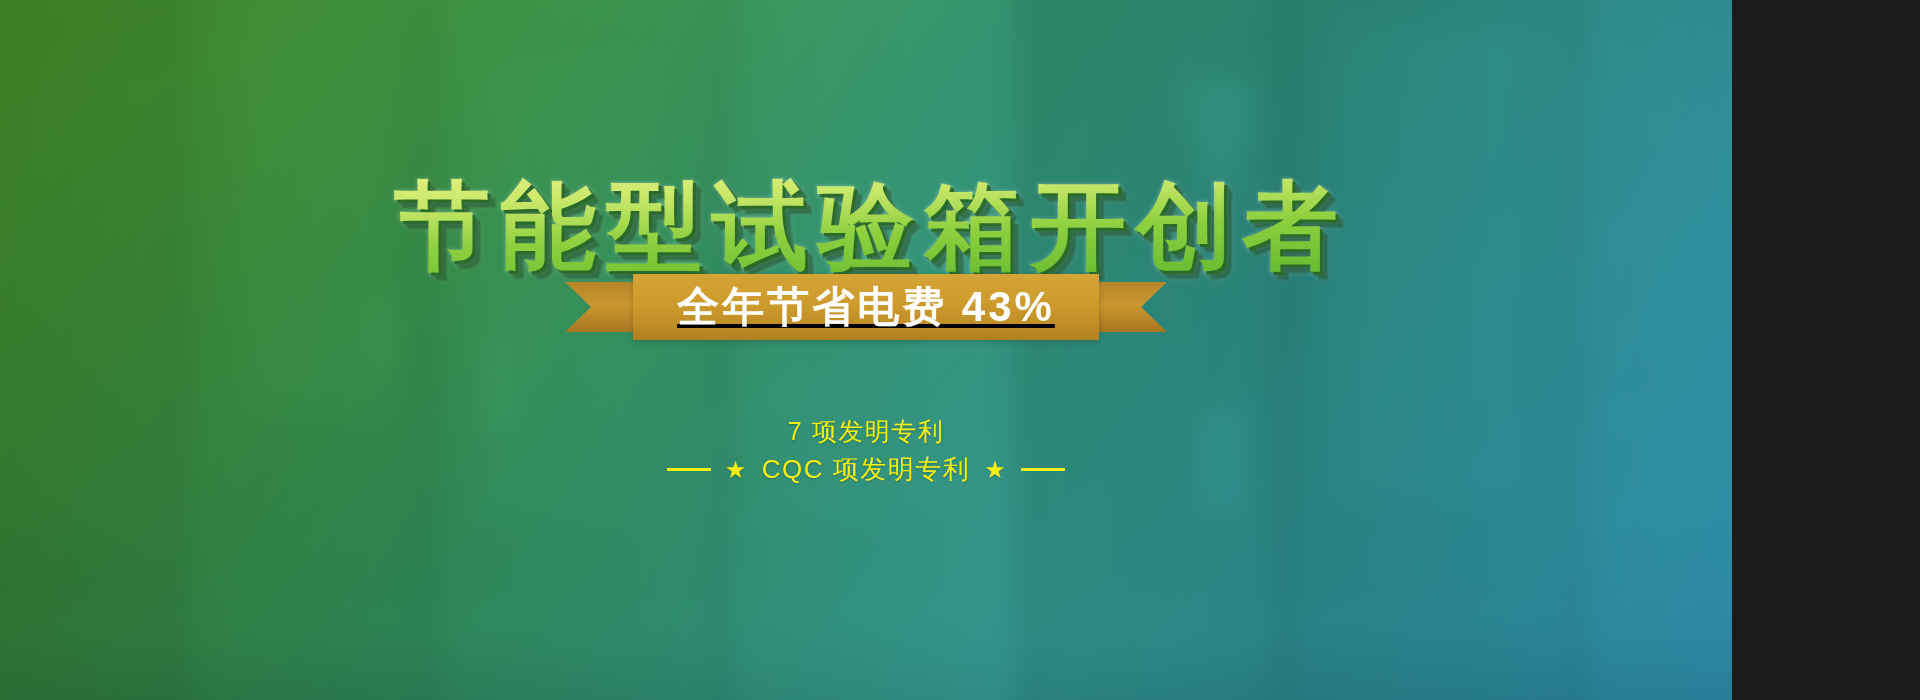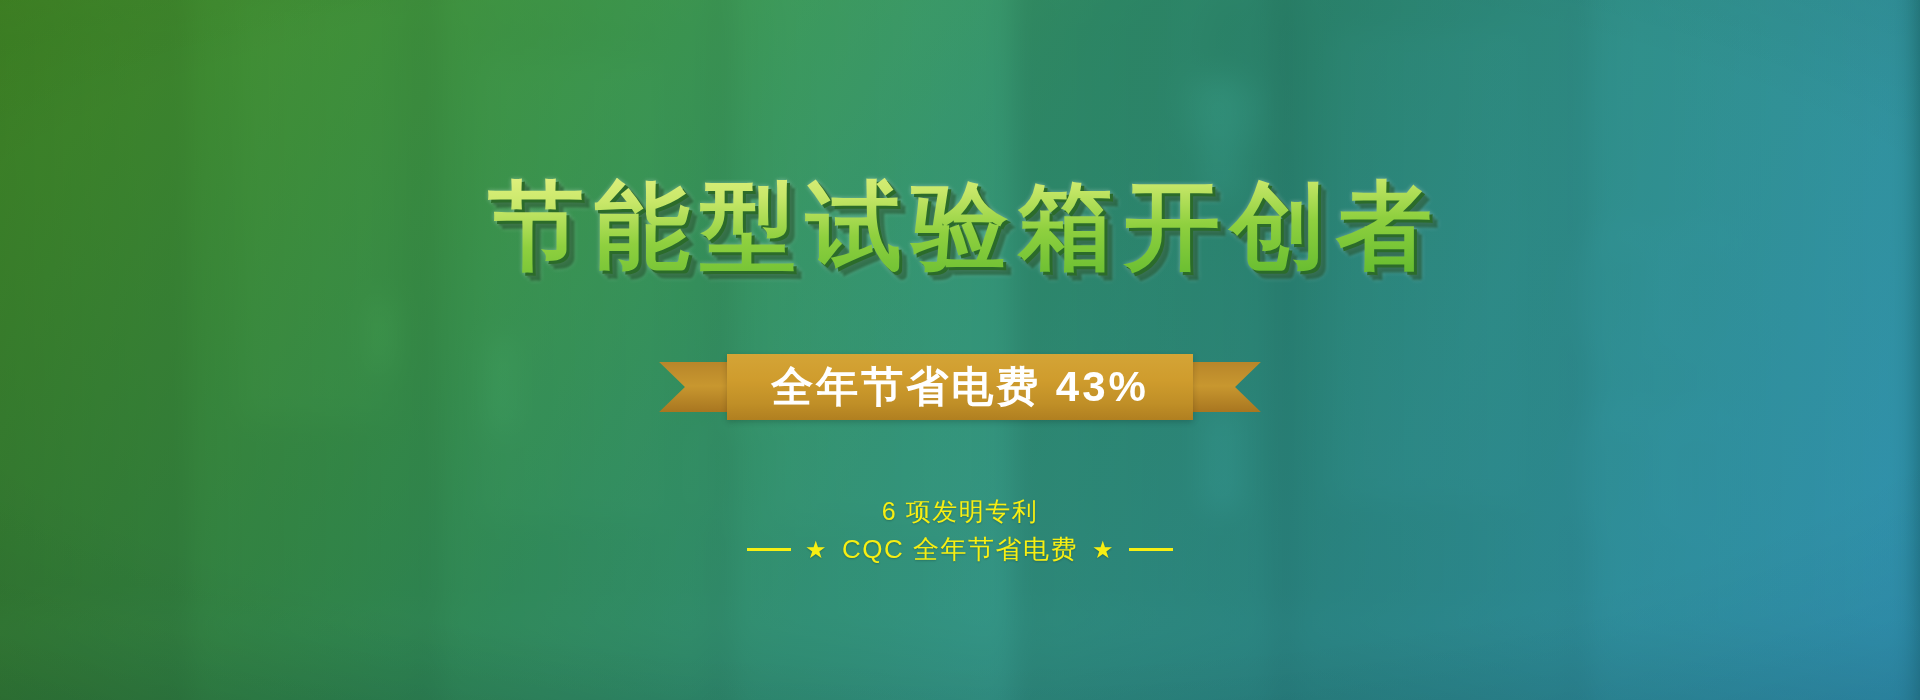--- a/index.html
+++ b/index.html
@@ -3,21 +3,21 @@
 <meta charset="utf-8">
 <title>Banner</title>
 <style>
   html, body {
     margin: 0;
     padding: 0;
     background: #1b1b1b;
   }
   #banner {
     position: relative;
-    width: 1920px;
+    width: 1732px;
     height: 700px;
     overflow: hidden;
     font-family: "Liberation Sans", "DejaVu Sans", sans-serif;
     user-select: none;
   }
 
   
   .bg-photo {
     position: absolute;
     inset: -60px;
@@ -108,25 +108,25 @@
     -webkit-text-fill-color: transparent;
     filter:
       drop-shadow(3px 3px 0 #2b6b2a)
       drop-shadow(5px 5px 1px rgba(20,70,30,0.55))
       drop-shadow(0 0 2px rgba(255,255,255,0.35));
   }
 
   
   .ribbon-wrap {
     position: relative;
-    margin-top: 80px;
     height: 66px;
     display: flex;
     align-items: center;
     justify-content: center;
+    text-decoration: underline;
   }
   .ribbon-tail {
     position: absolute;
     top: 8px;
     width: 86px;
     height: 50px;
     background: linear-gradient(180deg, #b8862a 0%, #c8972f 48%, #a87620 100%);
   }
   .ribbon-tail.left {
     right: 100%;
@@ -247,27 +247,27 @@
       <span class="ribbon-tail left"></span>
       <span class="ribbon-tail right"></span>
       <div class="ribbon-body">
         <span class="ribbon-text">全年节省电费 43%</span>
       </div>
     </div>
 
     <div class="creds">
 
       <div class="cred-line">
-        <span>6 项发明专利</span>
+        <span>7 项发明专利</span>
       </div>
 
       <div class="cred-line mid">
         <span class="dash"></span>
         <span class="star">★</span>
-        <span>CQC 全年节省电费</span>
+        <span>CQC 项发明专利</span>
         <span class="star">★</span>
         <span class="dash"></span>
       </div>
 
 
     </div>
   </div>
 </div>
 
 </body></html>

